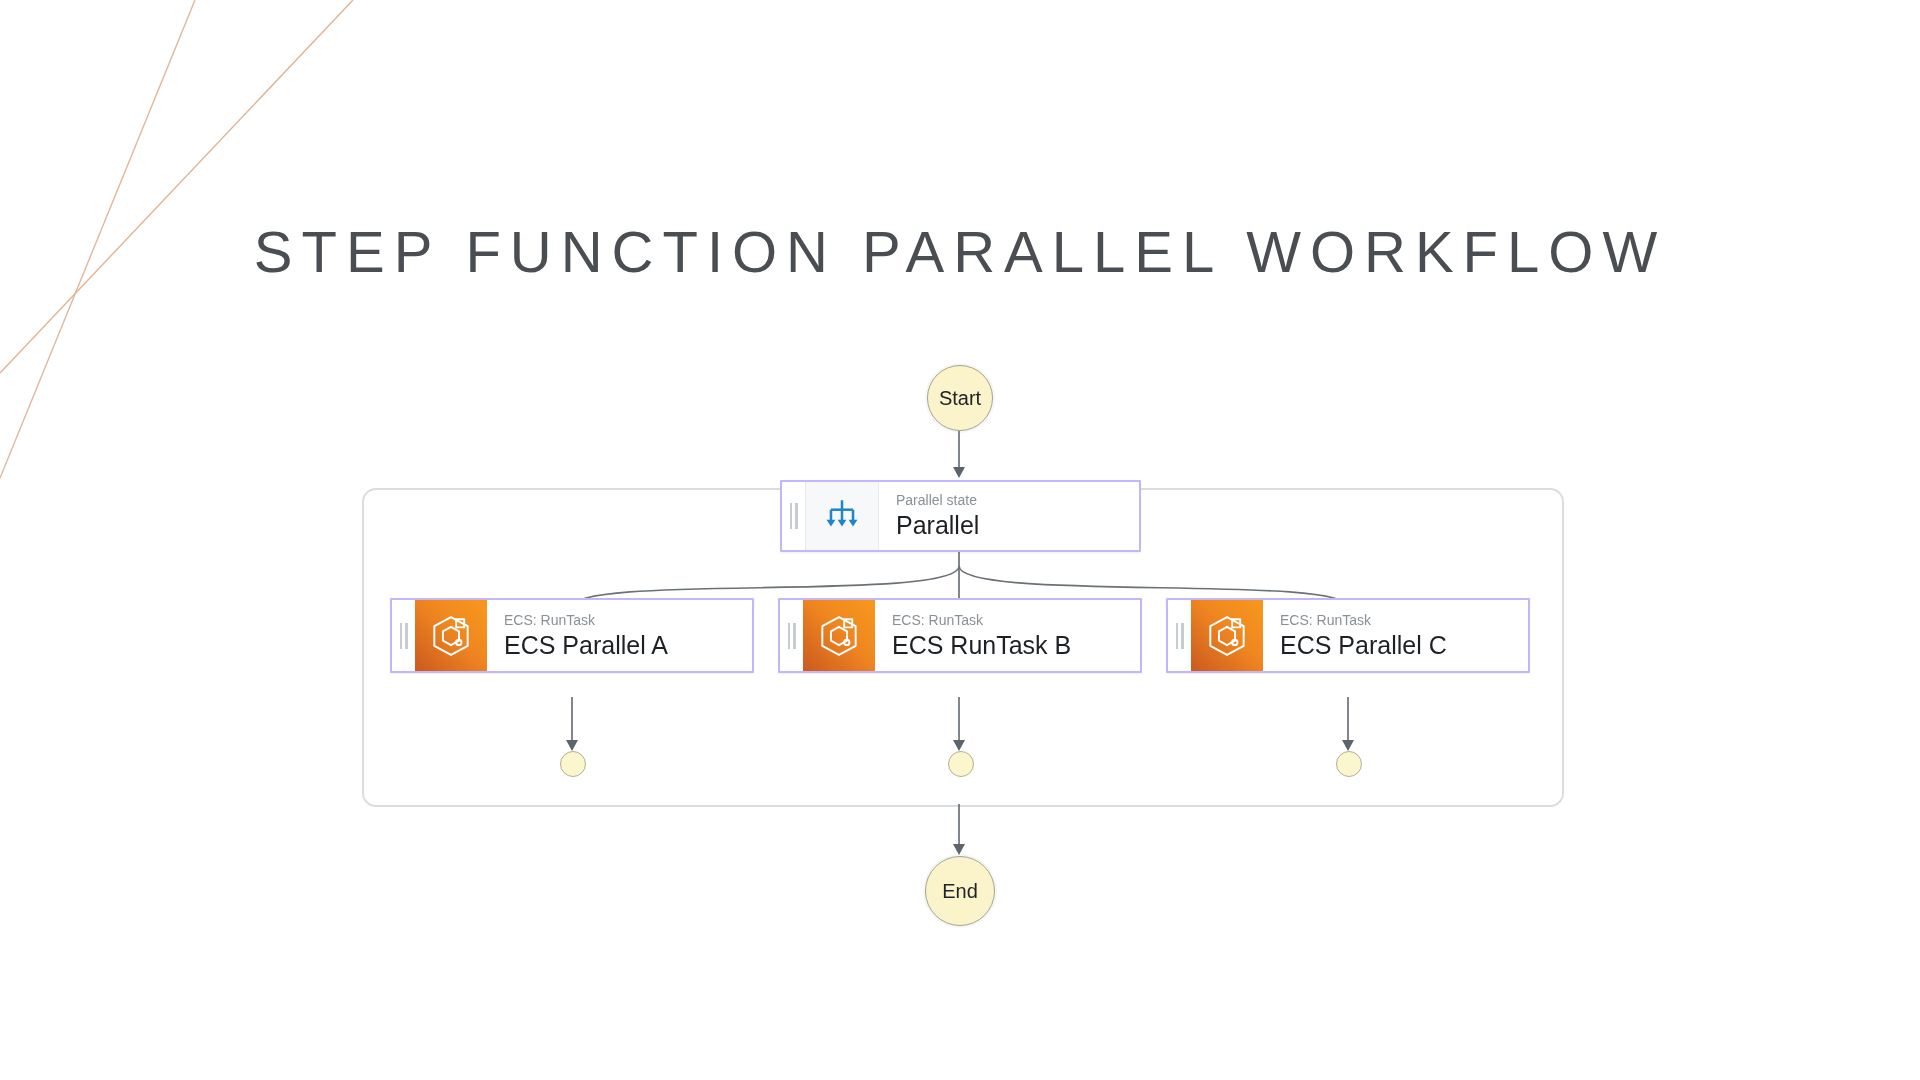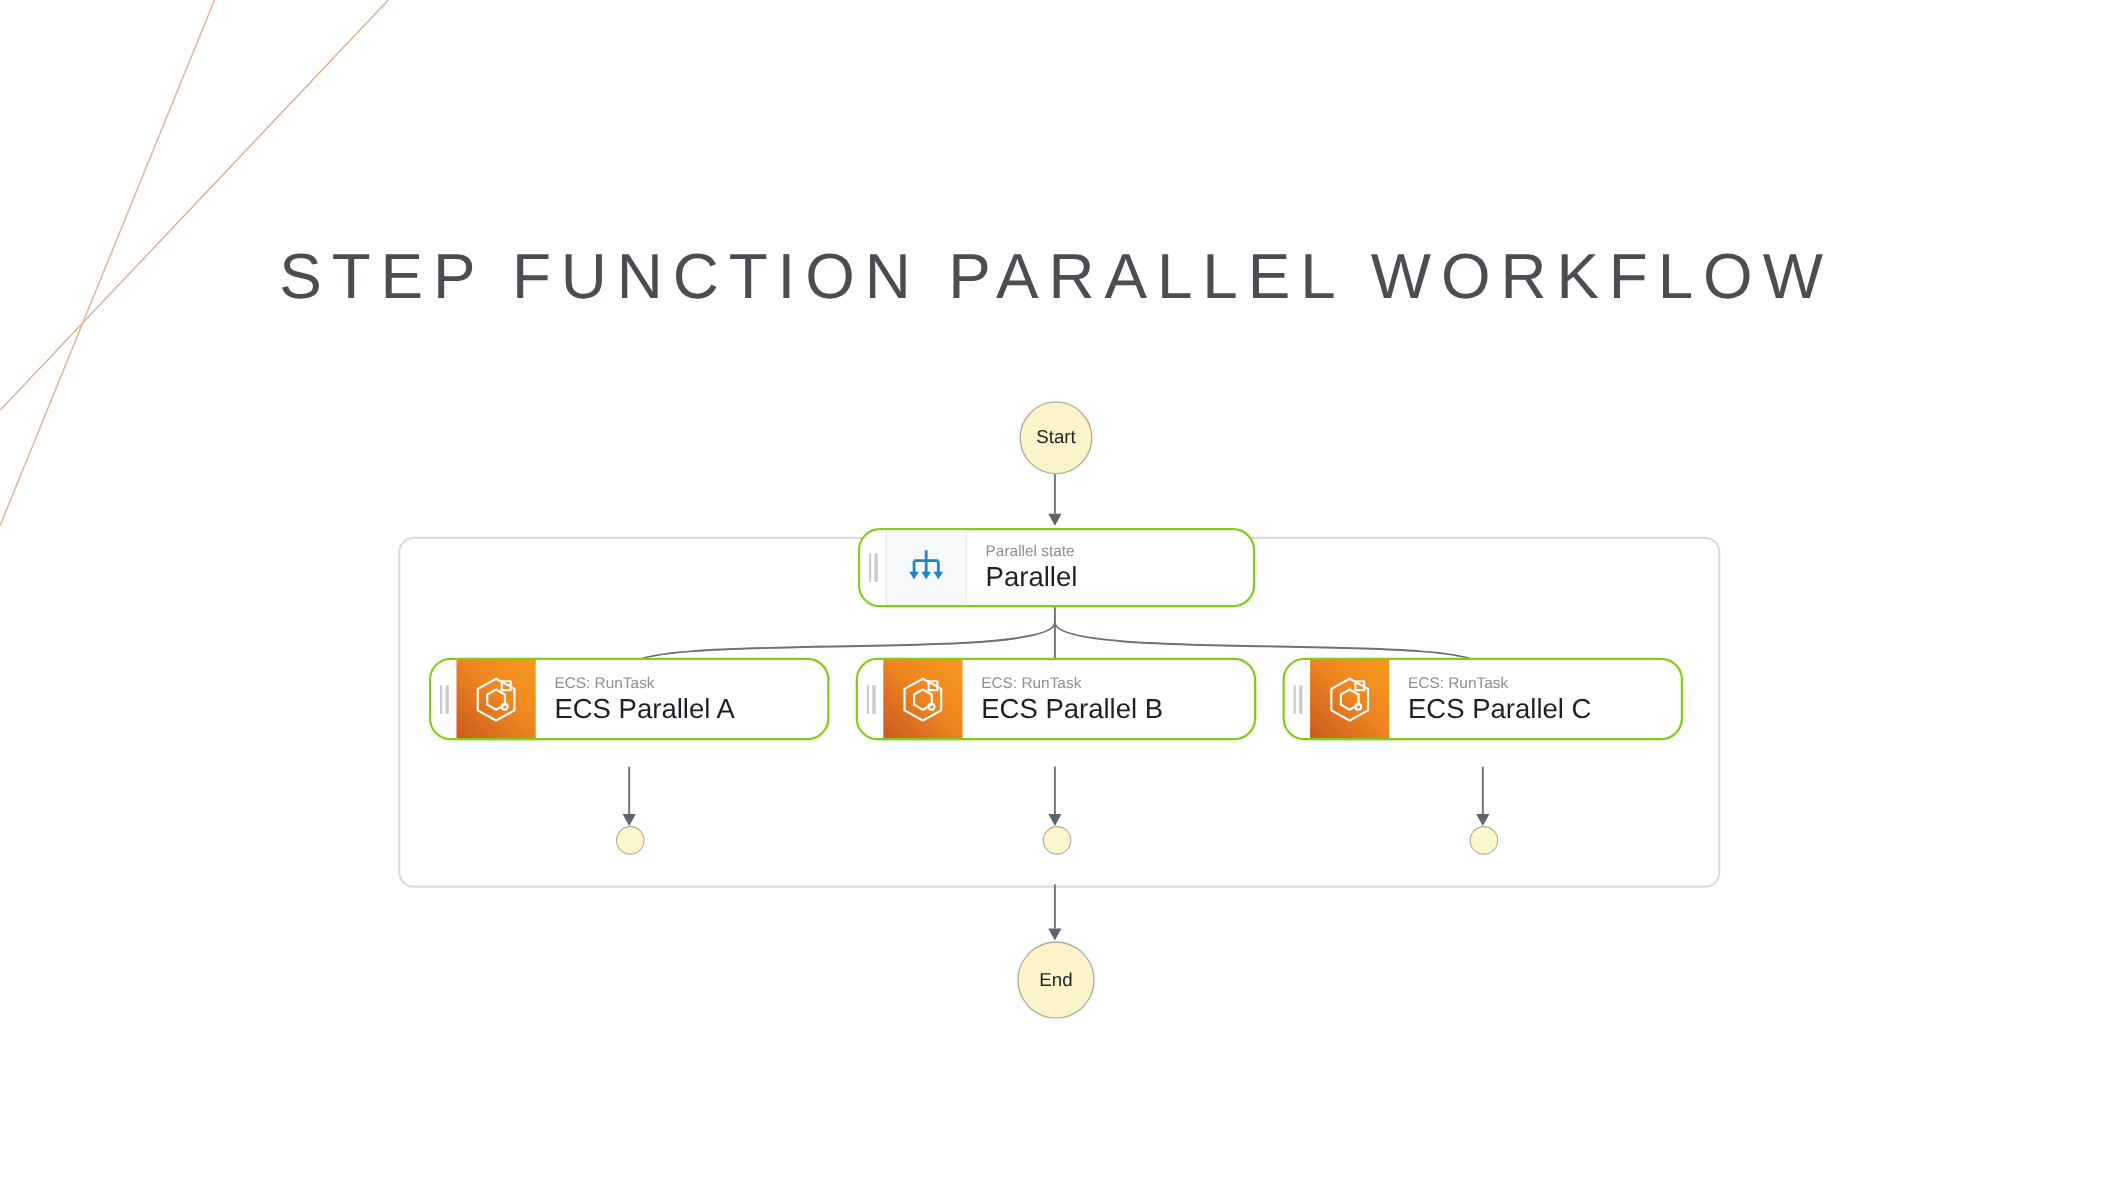--- a/index.html
+++ b/index.html
@@ -17,21 +17,21 @@
     color:#4a4e52;
   }
 
   .container-box{
     position:absolute;left:362px;top:488px;width:1198px;height:315px;z-index:2;
     border:2px solid #dadde0;border-radius:14px;background:transparent;
   }
 
   .node{
     position:absolute;height:71px;width:360px;z-index:4;
-    background:#ffffff;border:2px solid #84cc16;border-radius:20px;
+    background:#ffffff;border:2px solid #c4b5fd;border-radius:1px;
     display:flex;align-items:stretch;overflow:hidden;
     box-shadow:0 1px 2px rgba(0,0,0,0.06);
   }
   .node.parallel{left:780px;top:480px;width:357px;height:68px;}
   .node.task{top:598px;}
   .node.task-a{left:390px;}
   .node.task-b{left:778px;}
   .node.task-c{left:1166px;}
 
   .handle{
@@ -54,21 +54,21 @@
     flex:1;display:flex;flex-direction:column;justify-content:center;
     padding-left:17px;gap:3px;white-space:nowrap;
   }
   .type-label{font-size:14px;color:#8a9095;}
   .name-label{font-size:25px;color:#1d2125;}
 
   .terminal{
     position:absolute;z-index:4;border-radius:50%;
     background:#fbf4ca;border:1.5px solid #a5a492;
     display:flex;align-items:center;justify-content:center;
-    font-size:17px;color:#20242a;
+    font-size:20px;color:#20242a;
     box-shadow:0 0 0 2px rgba(180,180,170,0.12);
   }
   .terminal.start{left:927px;top:365px;width:64px;height:64px;}
   .terminal.end{left:925px;top:856px;width:68px;height:68px;}
 
   .mini-circle{
     position:absolute;z-index:4;width:24px;height:24px;border-radius:50%;
     background:#fcf6cf;border:1.5px solid #b3ae93;
   }
   .mini-a{left:560px;top:751px;}
@@ -174,21 +174,21 @@
     <div class="icon-cell ecs-bg">
       <svg width="46" height="46" viewBox="0 0 40 40" fill="none" stroke="#ffffff" stroke-width="1.7" stroke-linejoin="round">
         <path d="M20 3.5 L34.5 11.5 V28.5 L20 36.5 L5.5 28.5 V11.5 Z"></path>
         <path d="M20 12 L27 16 V24 L20 28 L13 24 V16 Z"></path>
         <path d="M24.5 5.5 h7 v7 h-7 Z"></path>
         <circle cx="26.8" cy="25.6" r="2.3"></circle>
       </svg>
     </div>
     <div class="node-text">
       <span class="type-label">ECS: RunTask</span>
-      <span class="name-label">ECS Parallel B</span>
+      <span class="name-label">ECS RunTask B</span>
     </div>
   </div>
 
   <div class="node task task-c">
     <div class="handle">
         <i></i>
         <i></i>
       </div>
     <div class="icon-cell ecs-bg">
       <svg width="46" height="46" viewBox="0 0 40 40" fill="none" stroke="#ffffff" stroke-width="1.7" stroke-linejoin="round">

